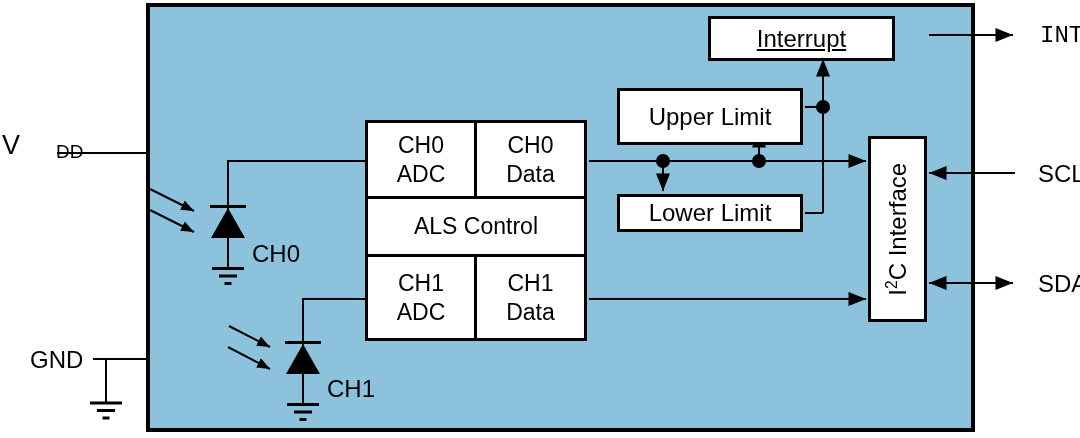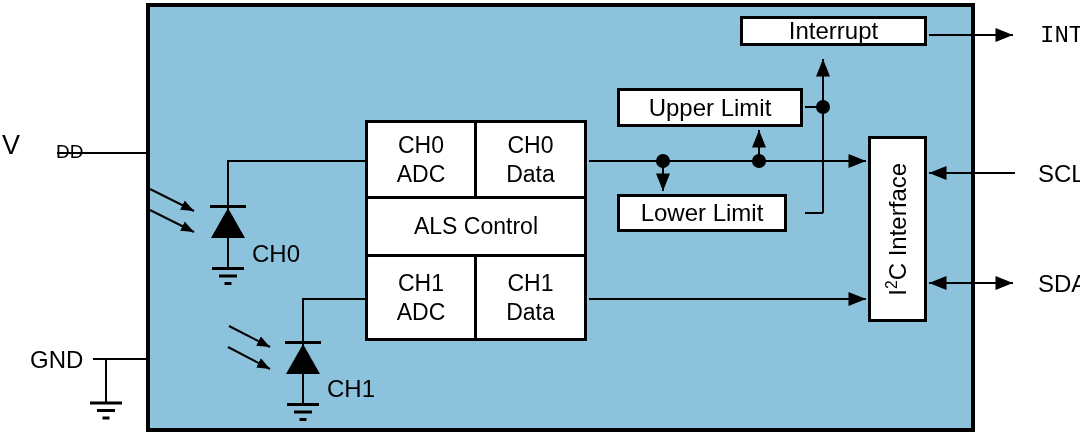--- a/index.html
+++ b/index.html
@@ -18,23 +18,23 @@
 
   svg.wires{position:absolute;left:0;top:0;width:1080px;height:438px;pointer-events:none;}
   svg.wires line, svg.wires polyline{stroke:var(--line);fill:none;}
   svg.wires polygon, svg.wires circle, .ah-path{fill:var(--line);stroke:none;}
 
   .blk{
     position:absolute;background:var(--box-fill);border:3px solid var(--line);
     box-sizing:border-box;display:flex;align-items:center;justify-content:center;
     font-size:24px;line-height:1.15;text-align:center;white-space:nowrap;
   }
-  .interrupt-box{left:740px;top:16px;width:187px;height:30px;}
-  .upper-box{left:617px;top:88px;width:186px;height:39px;}
-  .lower-box{left:617px;top:194px;width:170px;height:38px;}
+  .interrupt-box{left:708px;top:16px;width:187px;height:45px;text-decoration:underline;}
+  .upper-box{left:617px;top:88px;width:186px;height:57px;}
+  .lower-box{left:617px;top:194px;width:186px;height:38px;}
   .i2c-box{left:868px;top:136px;width:59px;height:186px;}
   .i2c-box .rot{transform:rotate(-90deg);white-space:nowrap;font-size:24px;}
   sup{font-size:0.65em;}
 
   .core{
     position:absolute;left:365px;top:120px;width:222px;height:221px;
     background:var(--box-fill);border:3px solid var(--line);box-sizing:border-box;
     display:grid;grid-template-columns:109px 1fr;grid-template-rows:76px 58px 1fr;
   }
   .core .cell{

